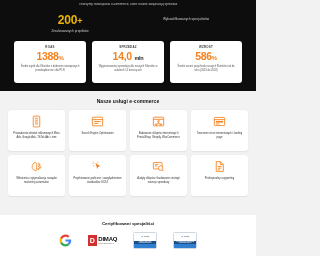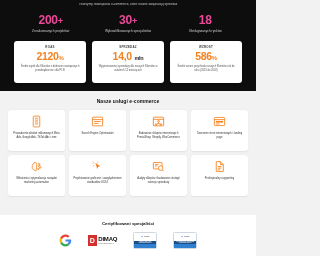--- a/index.html
+++ b/index.html
@@ -30,21 +30,21 @@
   }
   .stats {
     display:flex;
     justify-content:space-around;
     align-items:flex-start;
     margin-top:7px;
     padding:0 6px;
   }
   .stat { text-align:center; flex:1; }
   .stat-value {
-    color:#ec4899;
+    color:#eab308;
     font-size:12px;
     font-weight:bold;
     line-height:1;
     letter-spacing:-.2px;
   }
   .stat-value .plus { font-size:9px; }
   .stat-label {
     color:#cfcfcf;
     font-size:3.2px;
     margin-top:3px;
@@ -207,33 +207,28 @@
 
   <section class="hero">
     <div class="hero-tagline">Tworzymy rozwiązania e-commerce, które realnie zwiększają sprzedaż</div>
 
     <div class="stats">
       <div class="stat">
         <div class="stat-value"><span>200</span><span class="plus">+</span></div>
         <div class="stat-label">Zrealizowanych projektów</div>
       </div>
       <div class="stat">
-        <div class="stat-value"><span>30</span><span class="plus">+</span></div>
         <div class="stat-label">Wykwalifikowanych specjalistów</div>
-      </div>
-      <div class="stat">
-        <div class="stat-value"><span>18</span><span class="plus"></span></div>
-        <div class="stat-label">Obsługiwanych rynków</div>
       </div>
     </div>
 
     <div class="kpis">
       <div class="kpi">
         <div class="kpi-tag">ROAS</div>
-        <div class="kpi-value"><span>2120</span><span class="unit">%</span></div>
+        <div class="kpi-value"><span>1388</span><span class="unit">%</span></div>
         <div class="kpi-desc">Średni wynik dla Klientów z dobranie rozwiązanych przedsiębiorstw i dla PLN</div>
       </div>
       <div class="kpi">
         <div class="kpi-tag">SPRZEDAŻ</div>
         <div class="kpi-value"><span>14,0</span> <span class="unit-word">mln</span></div>
         <div class="kpi-desc">Wygenerowanej sprzedaży dla naszych Klientów w ostatnich 12 miesiącach</div>
       </div>
       <div class="kpi">
         <div class="kpi-tag">WZROST</div>
         <div class="kpi-value"><span>586</span><span class="unit">%</span></div>

